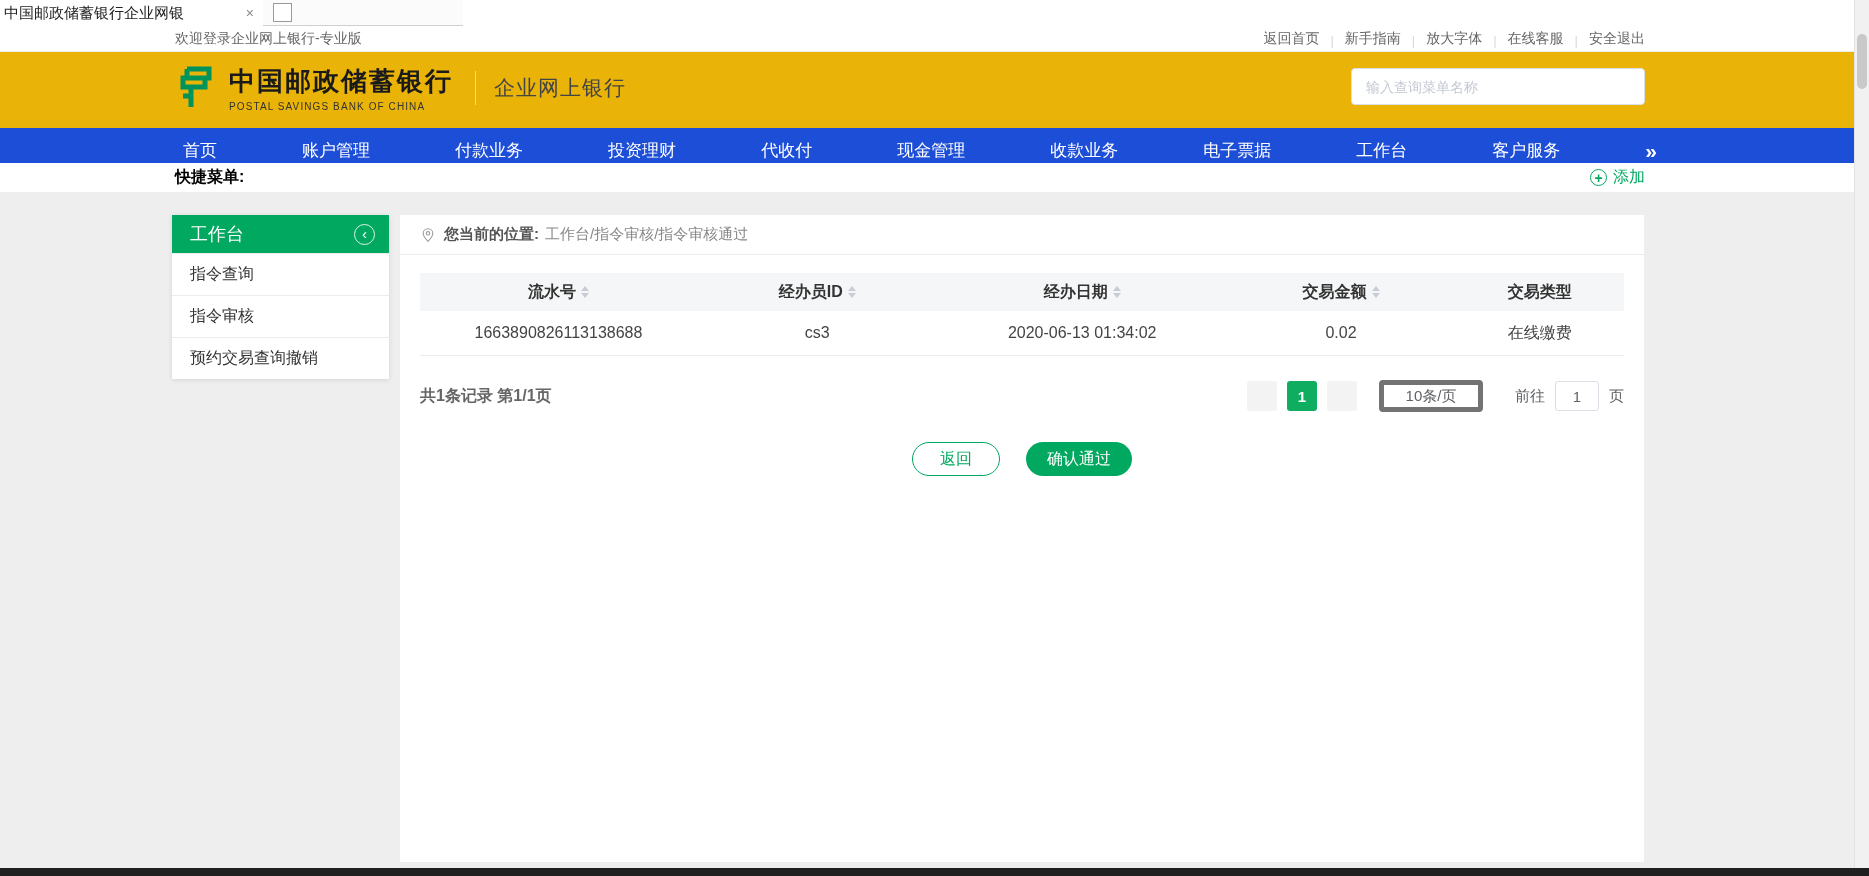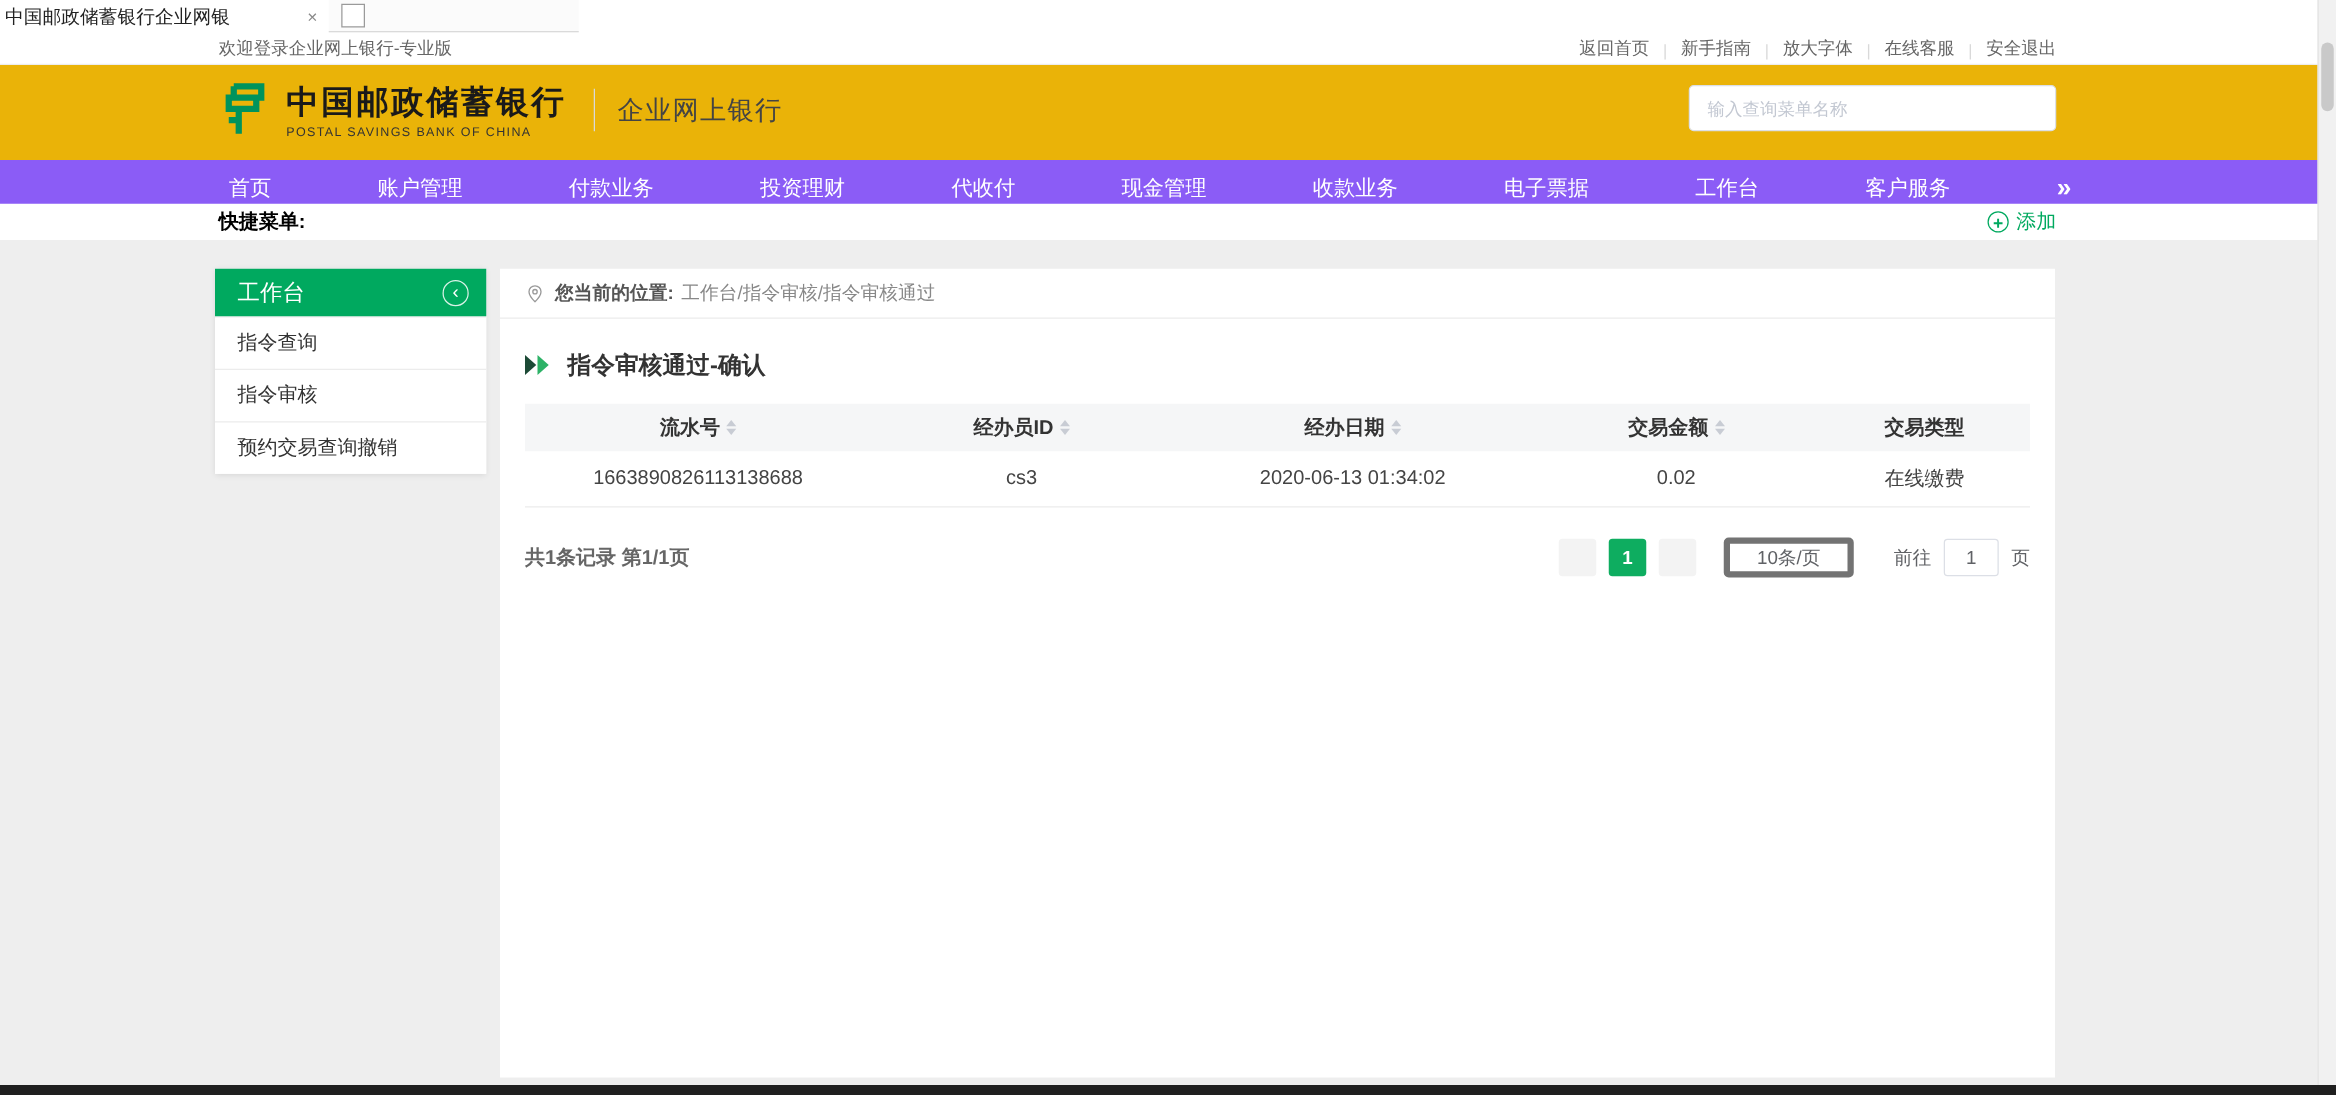--- a/index.html
+++ b/index.html
@@ -28,21 +28,21 @@
   .emblem { width:44px; height:48px; margin-right:10px; }
   .bank-names { display:flex; flex-direction:column; }
   .bank-cn { font-size:26px; font-weight:bold; color:#1a1a1a; letter-spacing:2px; font-family:"Liberation Serif","DejaVu Serif",serif; }
   .bank-en { font-size:10px; color:#333; letter-spacing:1.1px; margin-top:2px; }
   .brand-divider { width:1px; height:34px; background:#d9d9d9; margin:0 18px 0 22px; }
   .product-name { font-size:21px; color:#444; letter-spacing:1px; }
   .menu-search { position:absolute; right:224px; top:16px; width:294px; height:37px; border:1px solid #dcdfe6; border-radius:4px; padding:0 14px; font-size:14px; color:#333; outline:none; }
   .menu-search::placeholder { color:#c3c8d2; }
 
   
-  .navbar { position:absolute; top:128px; left:0; right:0; height:45px; background:#8b5cf6; display:flex; align-items:center; justify-content:space-between; padding:0 212px 0 183px; }
+  .navbar { position:absolute; top:128px; left:0; right:0; height:45px; background:#1d4ed8; display:flex; align-items:center; justify-content:space-between; padding:0 212px 0 183px; }
   .nav-item { color:#fff; font-size:17px; cursor:pointer; white-space:nowrap; }
   .nav-more { color:#fff; font-size:21px; font-weight:bold; cursor:pointer; line-height:1; }
 
   
   .quickbar { position:absolute; top:163px; left:0; right:0; height:29px; background:#fff; display:flex; align-items:center; justify-content:space-between; padding:0 224px 0 175px; }
   .quick-label { color:#000000; font-size:16px; font-weight:bold; }
   .quick-add { display:flex; align-items:center; color:#00A95F; font-size:16px; cursor:pointer; }
   .add-circle { width:17px; height:17px; border:1.5px solid #00A95F; border-radius:50%; display:flex; align-items:center; justify-content:center; font-size:14px; line-height:1; margin-right:6px; font-weight:bold; }
 
   
@@ -181,27 +181,20 @@
 
       <div class="breadcrumb">
         <svg class="pin-icon" viewBox="0 0 24 24">
           <path d="M12 2.5 C7.9 2.5 4.8 5.6 4.8 9.5 C4.8 14.5 12 21.5 12 21.5 S19.2 14.5 19.2 9.5 C19.2 5.6 16.1 2.5 12 2.5 Z" fill="none" stroke="#9a9a9a" stroke-width="1.6"></path>
           <circle cx="12" cy="9.5" r="2.6" fill="none" stroke="#9a9a9a" stroke-width="1.6"></circle>
         </svg>
         <span class="crumb-prefix">您当前的位置:</span>
         <span class="crumb-path">工作台/指令审核/指令审核通过</span>
       </div>
 
-      <div class="page-title-row">
-        <svg class="play-icon" viewBox="0 0 24 16">
-          <polygon points="0,0 9,8 0,16" fill="#1C4A36"></polygon>
-          <polygon points="10,0 19,8 10,16" fill="#2DB267"></polygon>
-        </svg>
-        <span class="page-title">指令审核通过-确认</span>
-      </div>
 
       <div class="table">
         <div class="t-head">
           <div class="cell">
             <span>流水号</span>
             <span class="sorter">
                 <i class="up"></i>
                 <i class="down"></i>
               </span>
           </div>
@@ -245,20 +238,24 @@
           <div class="pg-btn"></div>
           <div class="pg-num">1</div>
           <div class="pg-btn"></div>
           <div class="page-size">10条/页</div>
           <span class="goto-label">前往</span>
           <input class="goto-input" type="text" value="1" style="">
           <span class="goto-unit">页</span>
         </div>
       </div>
 
+      <div class="actions">
+        <button class="btn-back">返回</button>
+        <button class="btn-confirm">确认通过</button>
+      </div>
 
     </div>
   </div>
 
   <div class="scrollbar">
     <div class="scroll-thumb"></div>
   </div>
   <div class="bottombar"></div>
 
 </div>

